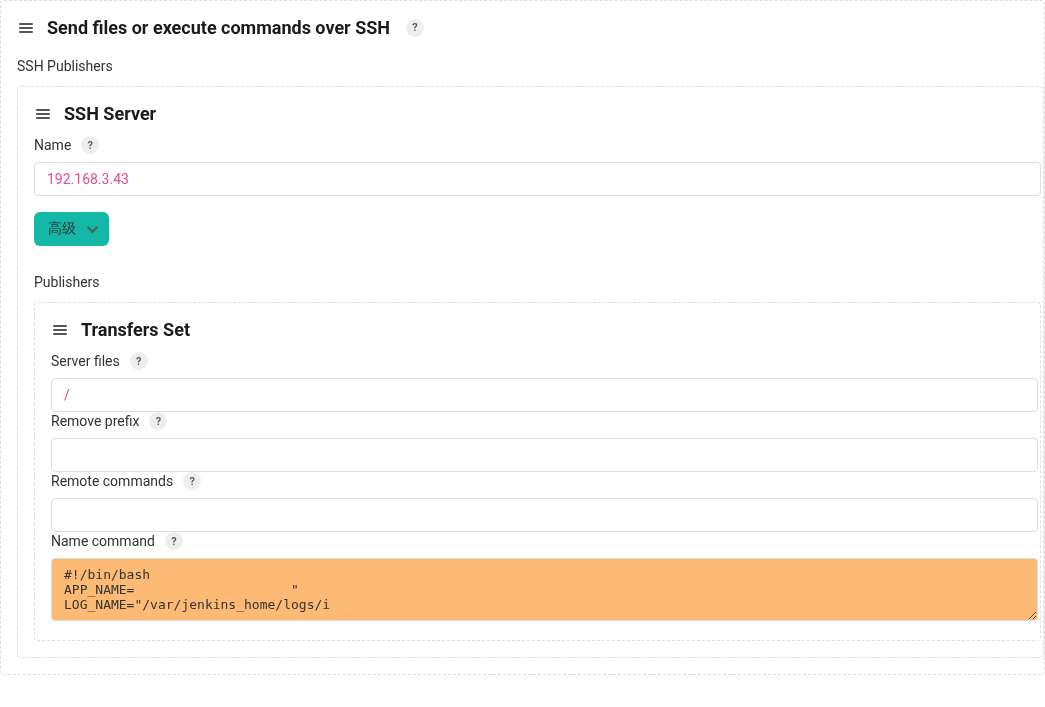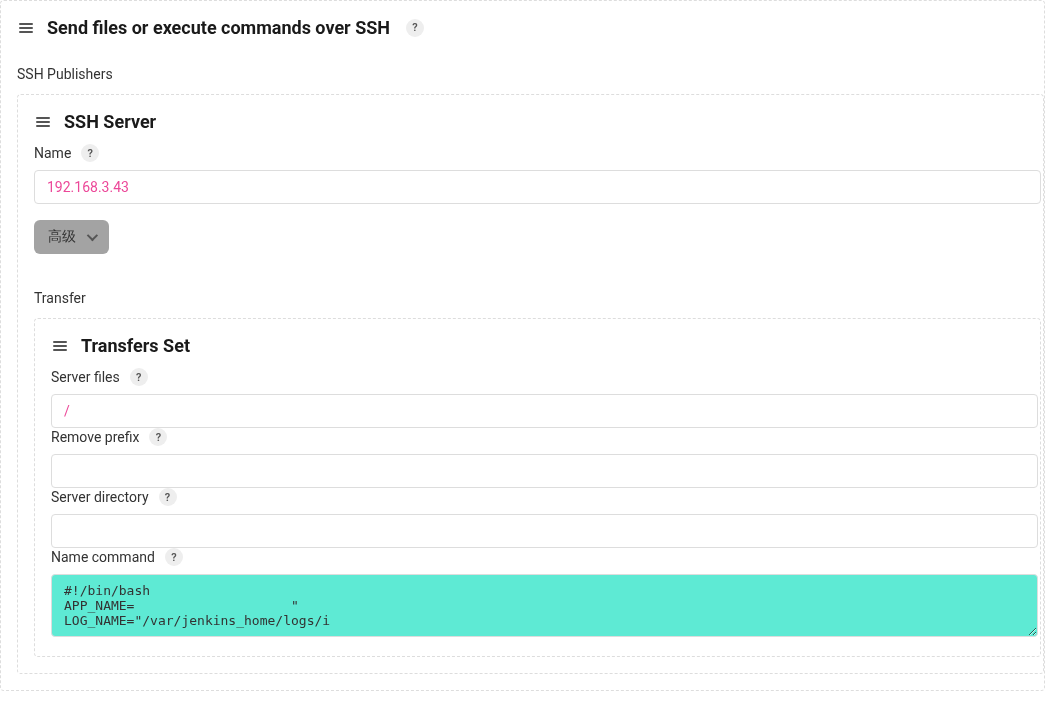--- a/index.html
+++ b/index.html
@@ -74,52 +74,52 @@
     .label-row.first {
       margin-top: 12px;
     }
     .field-label {
       font-size: 14px;
       color: #333;
     }
     .subsection-label {
       font-size: 14px;
       color: #333;
-      margin: 28px 0 8px 0;
+      margin: 20px 0 8px 0;
     }
     .text-input {
       width: 100%;
       padding: 8px 12px;
       border: 1px solid #ddd;
       border-radius: 4px;
       font-size: 14px;
       font-family: inherit;
       color: #ec4899;
       background: #fff;
     }
     .textarea-input {
       width: 100%;
       padding: 8px 12px;
       border: 1px solid #ddd;
       border-radius: 4px;
       font-size: 13px;
       font-family: monospace;
       color: #333;
-      background: #5eead4;
+      background: #fdba74;
       resize: vertical;
       min-height: 50px;
       white-space: pre;
       overflow: hidden;
     }
     .advanced-btn {
       display: inline-flex;
       align-items: center;
       gap: 11px;
       padding: 8px 14px;
-      background: #a3a3a3;
+      background: #14b8a6;
       border: none;
       border-radius: 6px;
       font-size: 14px;
       color: #333;
       cursor: pointer;
       margin: 16px 0 8px 0;
     }
     .chevron-down {
       display: inline-block;
       width: 8px;
@@ -163,21 +163,21 @@
         <span class="field-label">Name</span>
         <div class="help-icon">?</div>
       </div>
       <input type="text" class="text-input" value="192.168.3.43" style="">
 
       <button class="advanced-btn">
         <span>高级</span>
         <span class="chevron-down"></span>
       </button>
 
-      <div class="subsection-label">Transfer</div>
+      <div class="subsection-label">Publishers</div>
 
       <div class="panel-inner">
         <div class="header-row">
           <div class="drag-handle">
             <span></span>
               <span></span>
               <span></span>
           </div>
           <div class="section-title">Transfers Set</div>
         </div>
@@ -188,21 +188,21 @@
         </div>
         <input type="text" class="text-input" value="/" style="">
 
         <div class="label-row">
           <span class="field-label">Remove prefix</span>
           <div class="help-icon">?</div>
         </div>
         <input type="text" class="text-input" value="" style="">
 
         <div class="label-row">
-          <span class="field-label">Server directory</span>
+          <span class="field-label">Remote commands</span>
           <div class="help-icon">?</div>
         </div>
         <input type="text" class="text-input" value="" style="">
 
         <div class="label-row">
           <span class="field-label">Name command</span>
           <div class="help-icon">?</div>
         </div>
         <textarea class="textarea-input" rows="3" style="">#!/bin/bash
 APP_NAME=                    "

